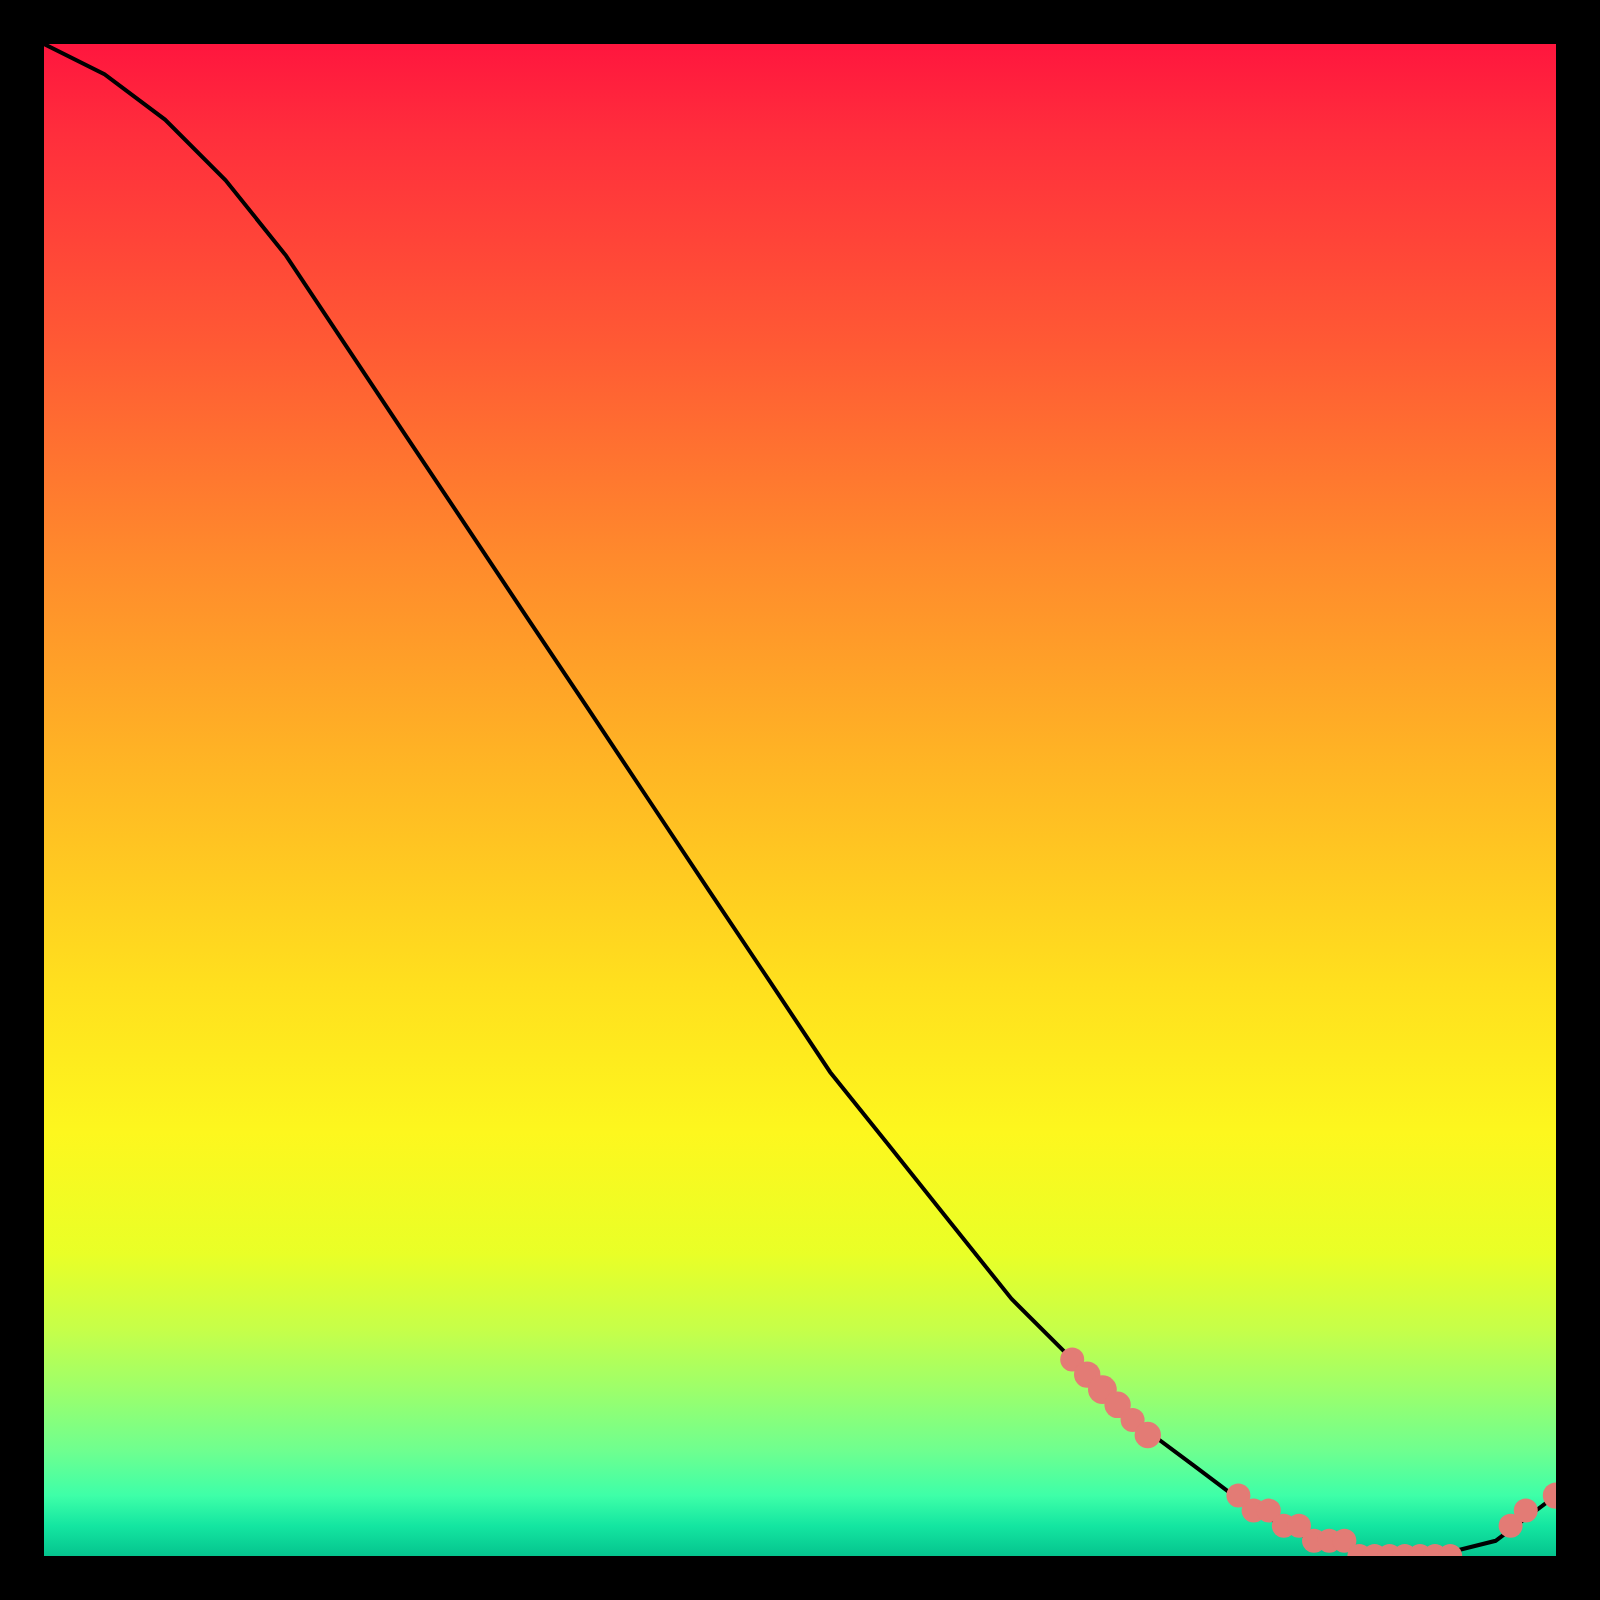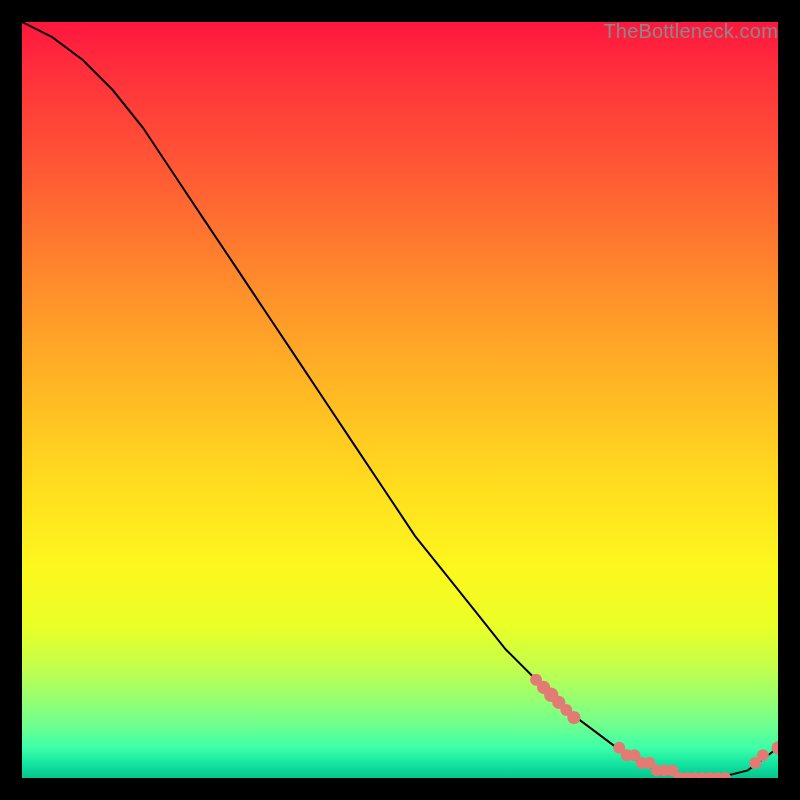--- a/index.html
+++ b/index.html
@@ -98,14 +98,13 @@
           <circle class="marker" cx="680.4" cy="756.0" r="6.0"></circle>
           <circle class="marker" cx="688.0" cy="756.0" r="6.0"></circle>
           <circle class="marker" cx="695.5" cy="756.0" r="6.0"></circle>
           <circle class="marker" cx="703.1" cy="756.0" r="6.0"></circle>
           <circle class="marker" cx="733.3" cy="740.9" r="6.0"></circle>
           <circle class="marker" cx="740.9" cy="733.3" r="6.0"></circle>
           <circle class="marker" cx="756.0" cy="725.8" r="6.6"></circle>
         </g>
     </svg>
   </div>
-  <div class="watermark">TheBottleneck.com</div>
 </div>
 
 </body></html>

